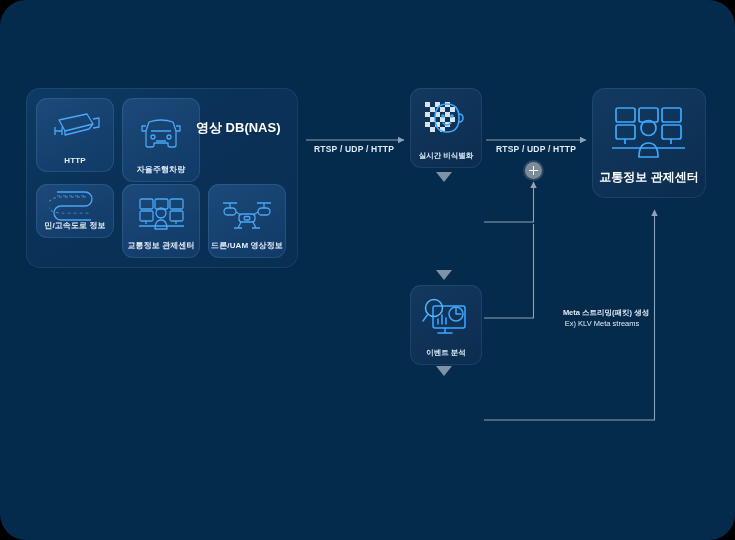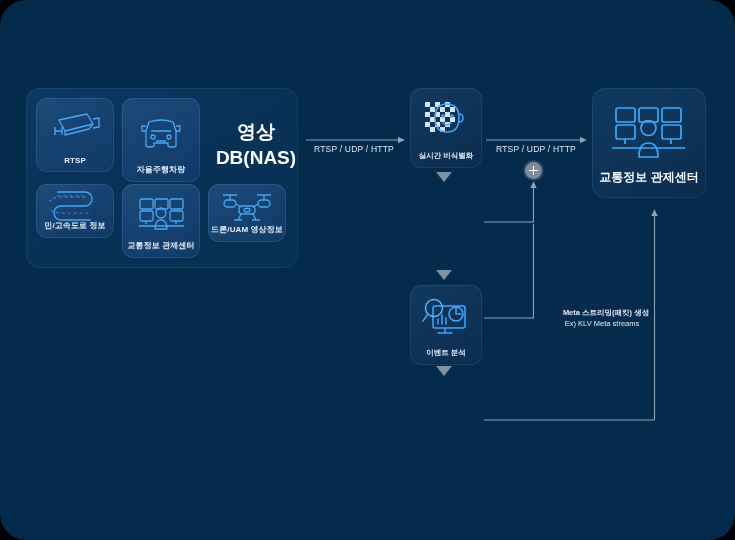--- a/index.html
+++ b/index.html
@@ -22,24 +22,24 @@
   .card .ico{position:absolute;left:0;right:0;top:6px;bottom:20px;
     display:flex;align-items:center;justify-content:center;}
   .card .lbl{font-size:8px;font-weight:700;color:#e4eef8;letter-spacing:.1px;
     padding-bottom:7px;white-space:nowrap;}
 
   
   #card-cctv   {left:36px;  top:98px; width:78px;height:74px;}
   #card-av     {left:122px; top:98px; width:78px;height:84px;}
   #card-road   {left:36px;  top:184px;width:78px;height:54px;}
   #card-center {left:122px; top:184px;width:78px;height:74px;}
-  #card-drone  {left:208px; top:184px;width:78px;height:58px;}
+  #card-drone  {left:208px; top:184px;width:78px;height:74px;}
 
   #db-title{position:absolute;left:196px;top:119px;width:120px;
-    text-align:center;font-size:19px;font-weight:700;color:#fff;line-height:1.35;}
+    font-size:13px;font-weight:700;color:#fff;line-height:1.35;}
 
   
   .node{position:absolute;width:72px;height:80px;border-radius:11px;
     background:linear-gradient(150deg,#13395f 0%,#0f3357 50%,#0b2c4e 100%);
     box-shadow:inset 0 0 0 1px rgba(120,170,220,.14);}
   .node .ico{position:absolute;left:0;right:0;top:5px;bottom:20px;
     display:flex;align-items:center;justify-content:center;}
   .node .lbl{position:absolute;left:0;right:0;bottom:7px;text-align:center;
     font-size:7.5px;font-weight:700;color:#dce9f6;white-space:nowrap;}
 
@@ -52,21 +52,21 @@
   #control-center{position:absolute;left:592px;top:88px;width:114px;height:110px;
     border-radius:13px;
     background:linear-gradient(150deg,#123a61 0%,#0e3357 55%,#0a2c4d 100%);
     box-shadow:inset 0 0 0 1px rgba(120,170,220,.14);}
   #control-center .ico{position:absolute;left:0;right:0;top:8px;bottom:28px;
     display:flex;align-items:center;justify-content:center;}
   #control-center .lbl{position:absolute;left:0;right:0;bottom:12px;text-align:center;
     font-size:12px;font-weight:700;color:#fff;white-space:nowrap;}
 
   
-  .conn-label{position:absolute;font-size:8.5px;font-weight:400;color:#e2edf8;
+  .conn-label{position:absolute;font-size:8.5px;font-weight:700;color:#e2edf8;
     white-space:nowrap;letter-spacing:.2px;}
   #lbl-rtsp-1{left:314px;top:144px;}
   #lbl-rtsp-2{left:496px;top:144px;}
   #meta-label{position:absolute;left:548px;top:308px;width:108px;text-align:center;
     font-size:7.5px;color:#e2edf8;line-height:1.45;}
   #meta-label b{font-weight:700;margin-left:8px;}
 
   #plus-node{position:absolute;left:525px;top:162px;width:17px;height:17px;
     border-radius:50%;background:#7d8b99;
     box-shadow:0 0 0 2px rgba(125,139,153,.28);}
@@ -113,21 +113,21 @@
 
   <div class="card" id="card-cctv">
     <span class="ico">
       <svg width="52" height="40" viewBox="0 0 52 40" fill="none" stroke="#4aa8f5" stroke-width="1.3" stroke-linejoin="round">
         <path d="M10 12 L38 6 L44 16 L16 23 z"></path>
         <path d="M16 23 L16 27 L40 21 L44 16"></path>
         <path d="M44 11 L50 10 L50 19 L44 20"></path>
         <path d="M13 19 L13 27 M6 23 L13 23 M6 19 L6 27"></path>
       </svg>
     </span>
-    <span class="lbl">RTSP</span>
+    <span class="lbl">HTTP</span>
   </div>
 
   <div class="card" id="card-av">
     <span class="ico">
       <svg width="50" height="40" viewBox="0 0 50 40" fill="none" stroke="#4aa8f5" stroke-width="1.3" stroke-linejoin="round">
         <path d="M13 9 q12-4 24 0 l3 9 v14 q0 2-2 2 h-4 q-2 0-2-2 v-2 h-14 v2 q0 2-2 2 h-4 q-2 0-2-2 v-14 z"></path>
         <path d="M15 18 h20"></path>
         <circle cx="17" cy="24" r="2"></circle>
           <circle cx="33" cy="24" r="2"></circle>
         <path d="M20 28 h10"></path>

